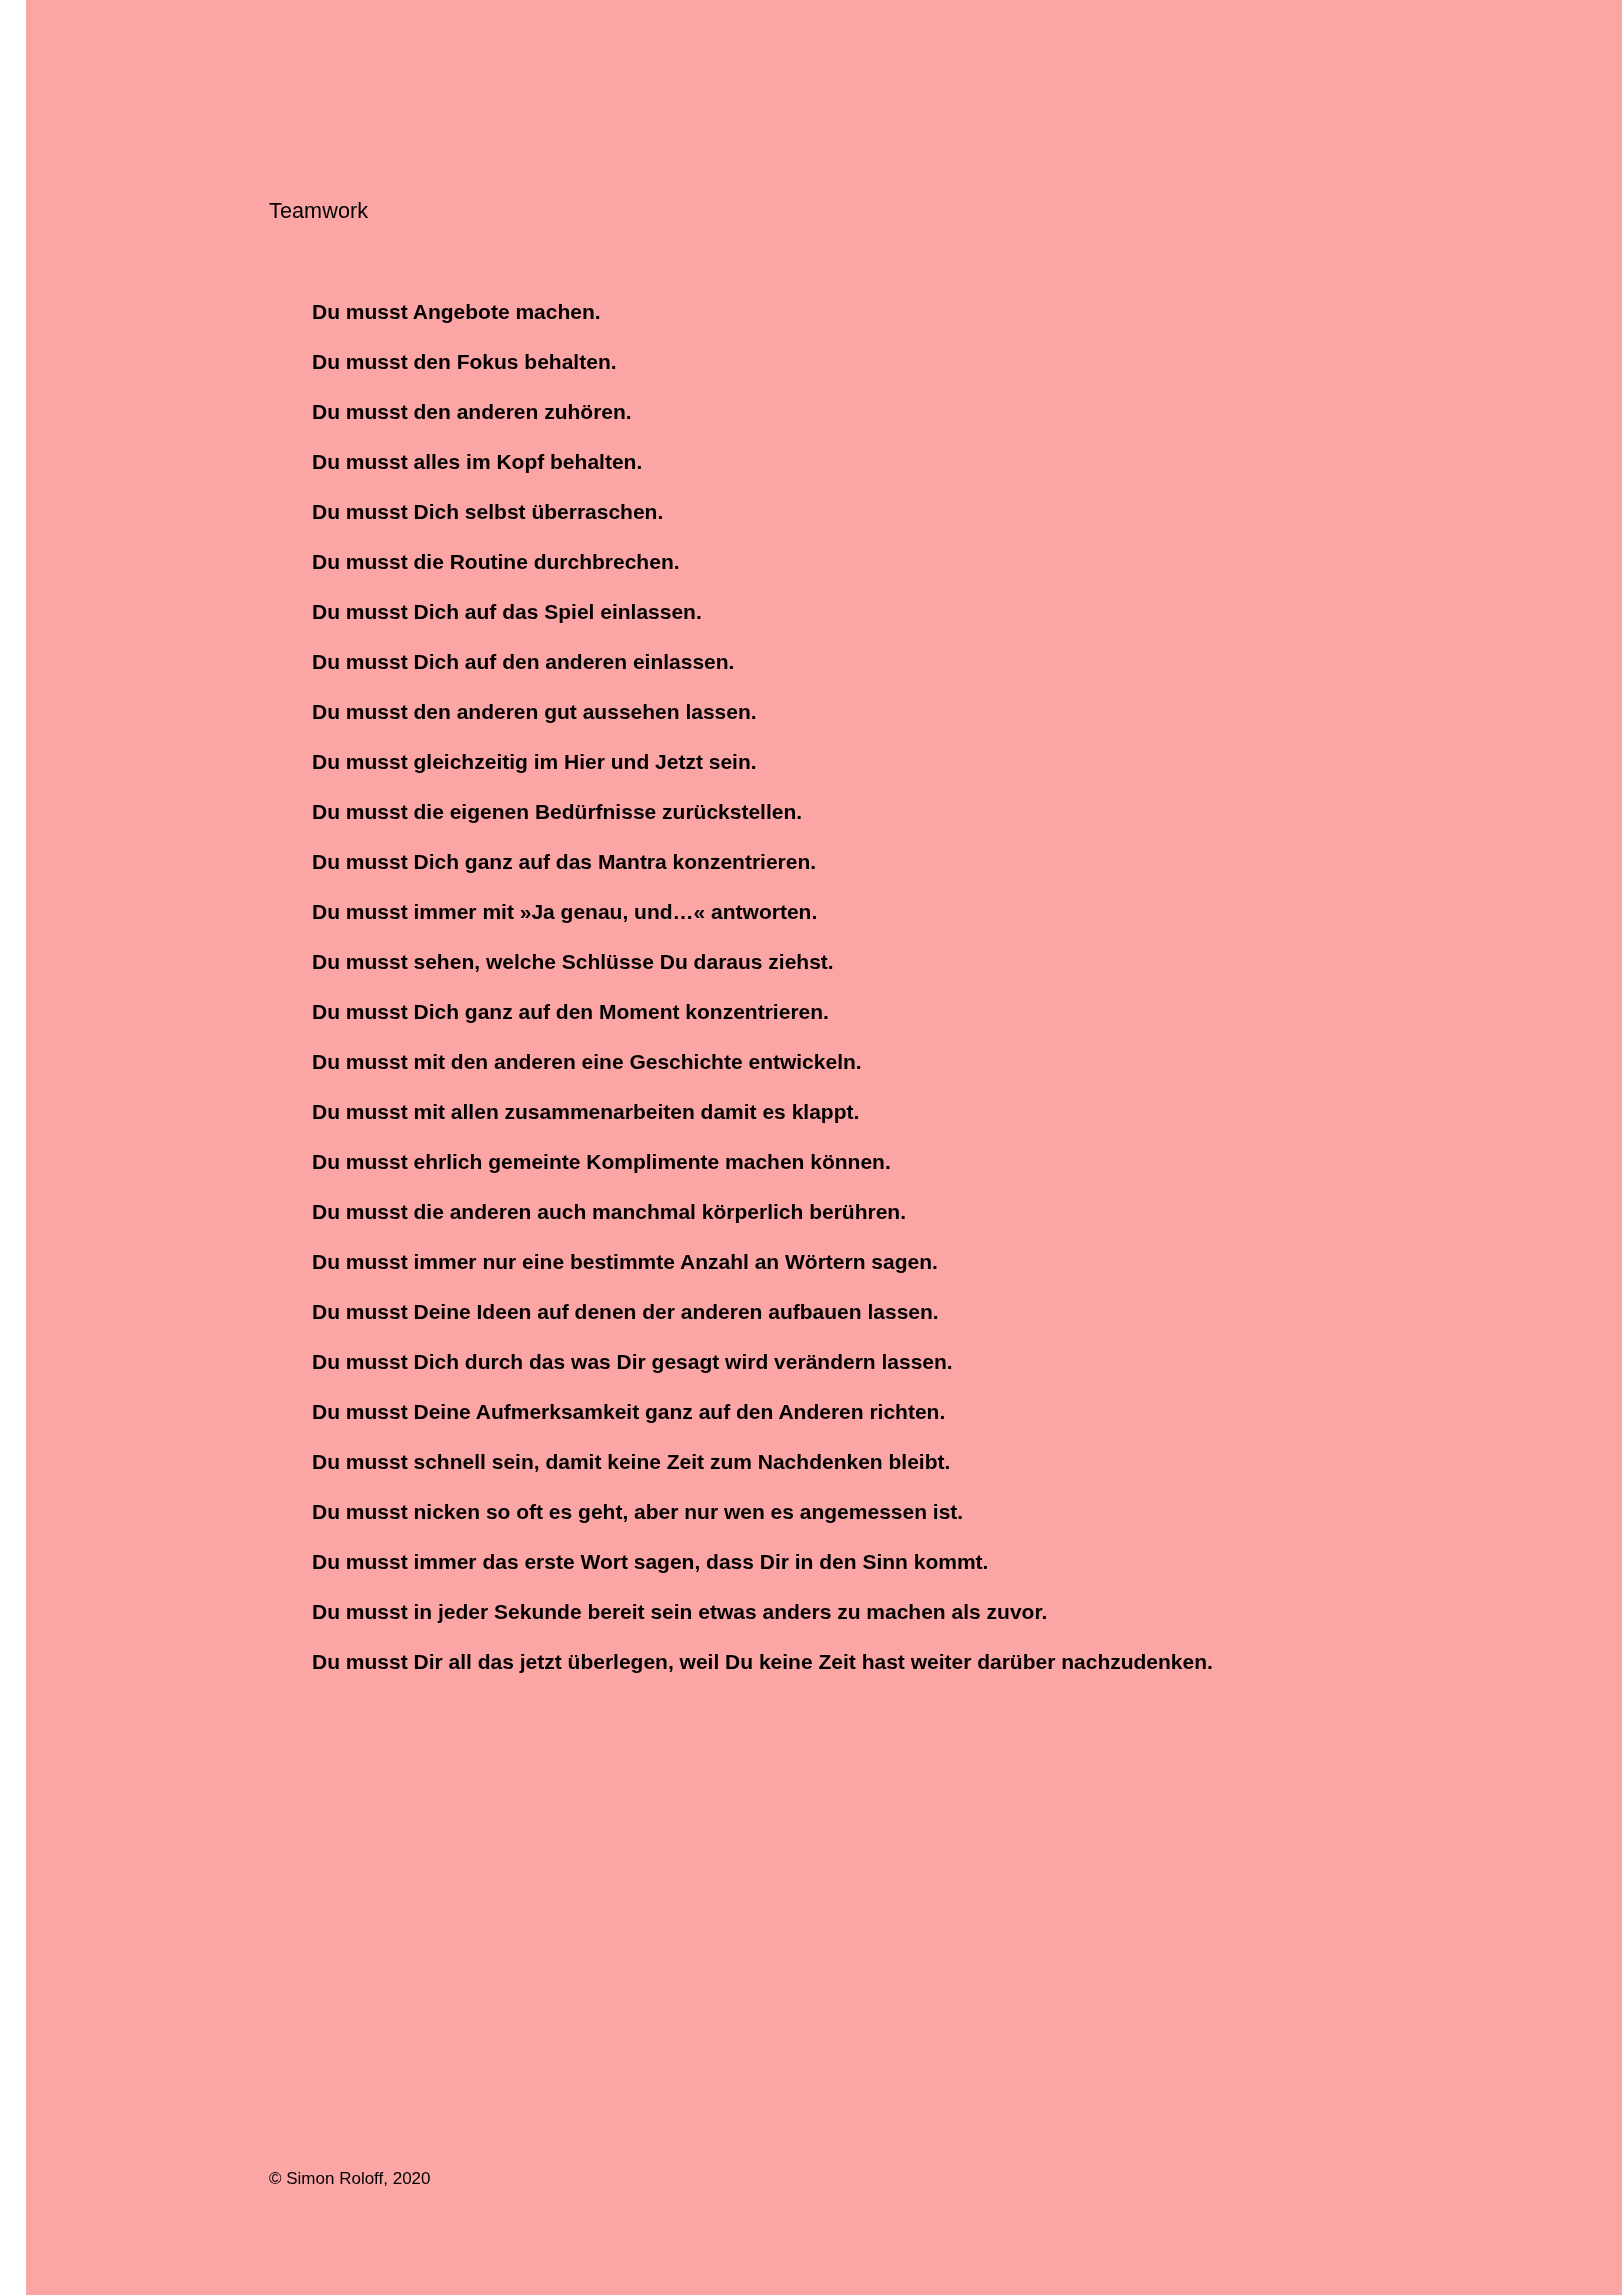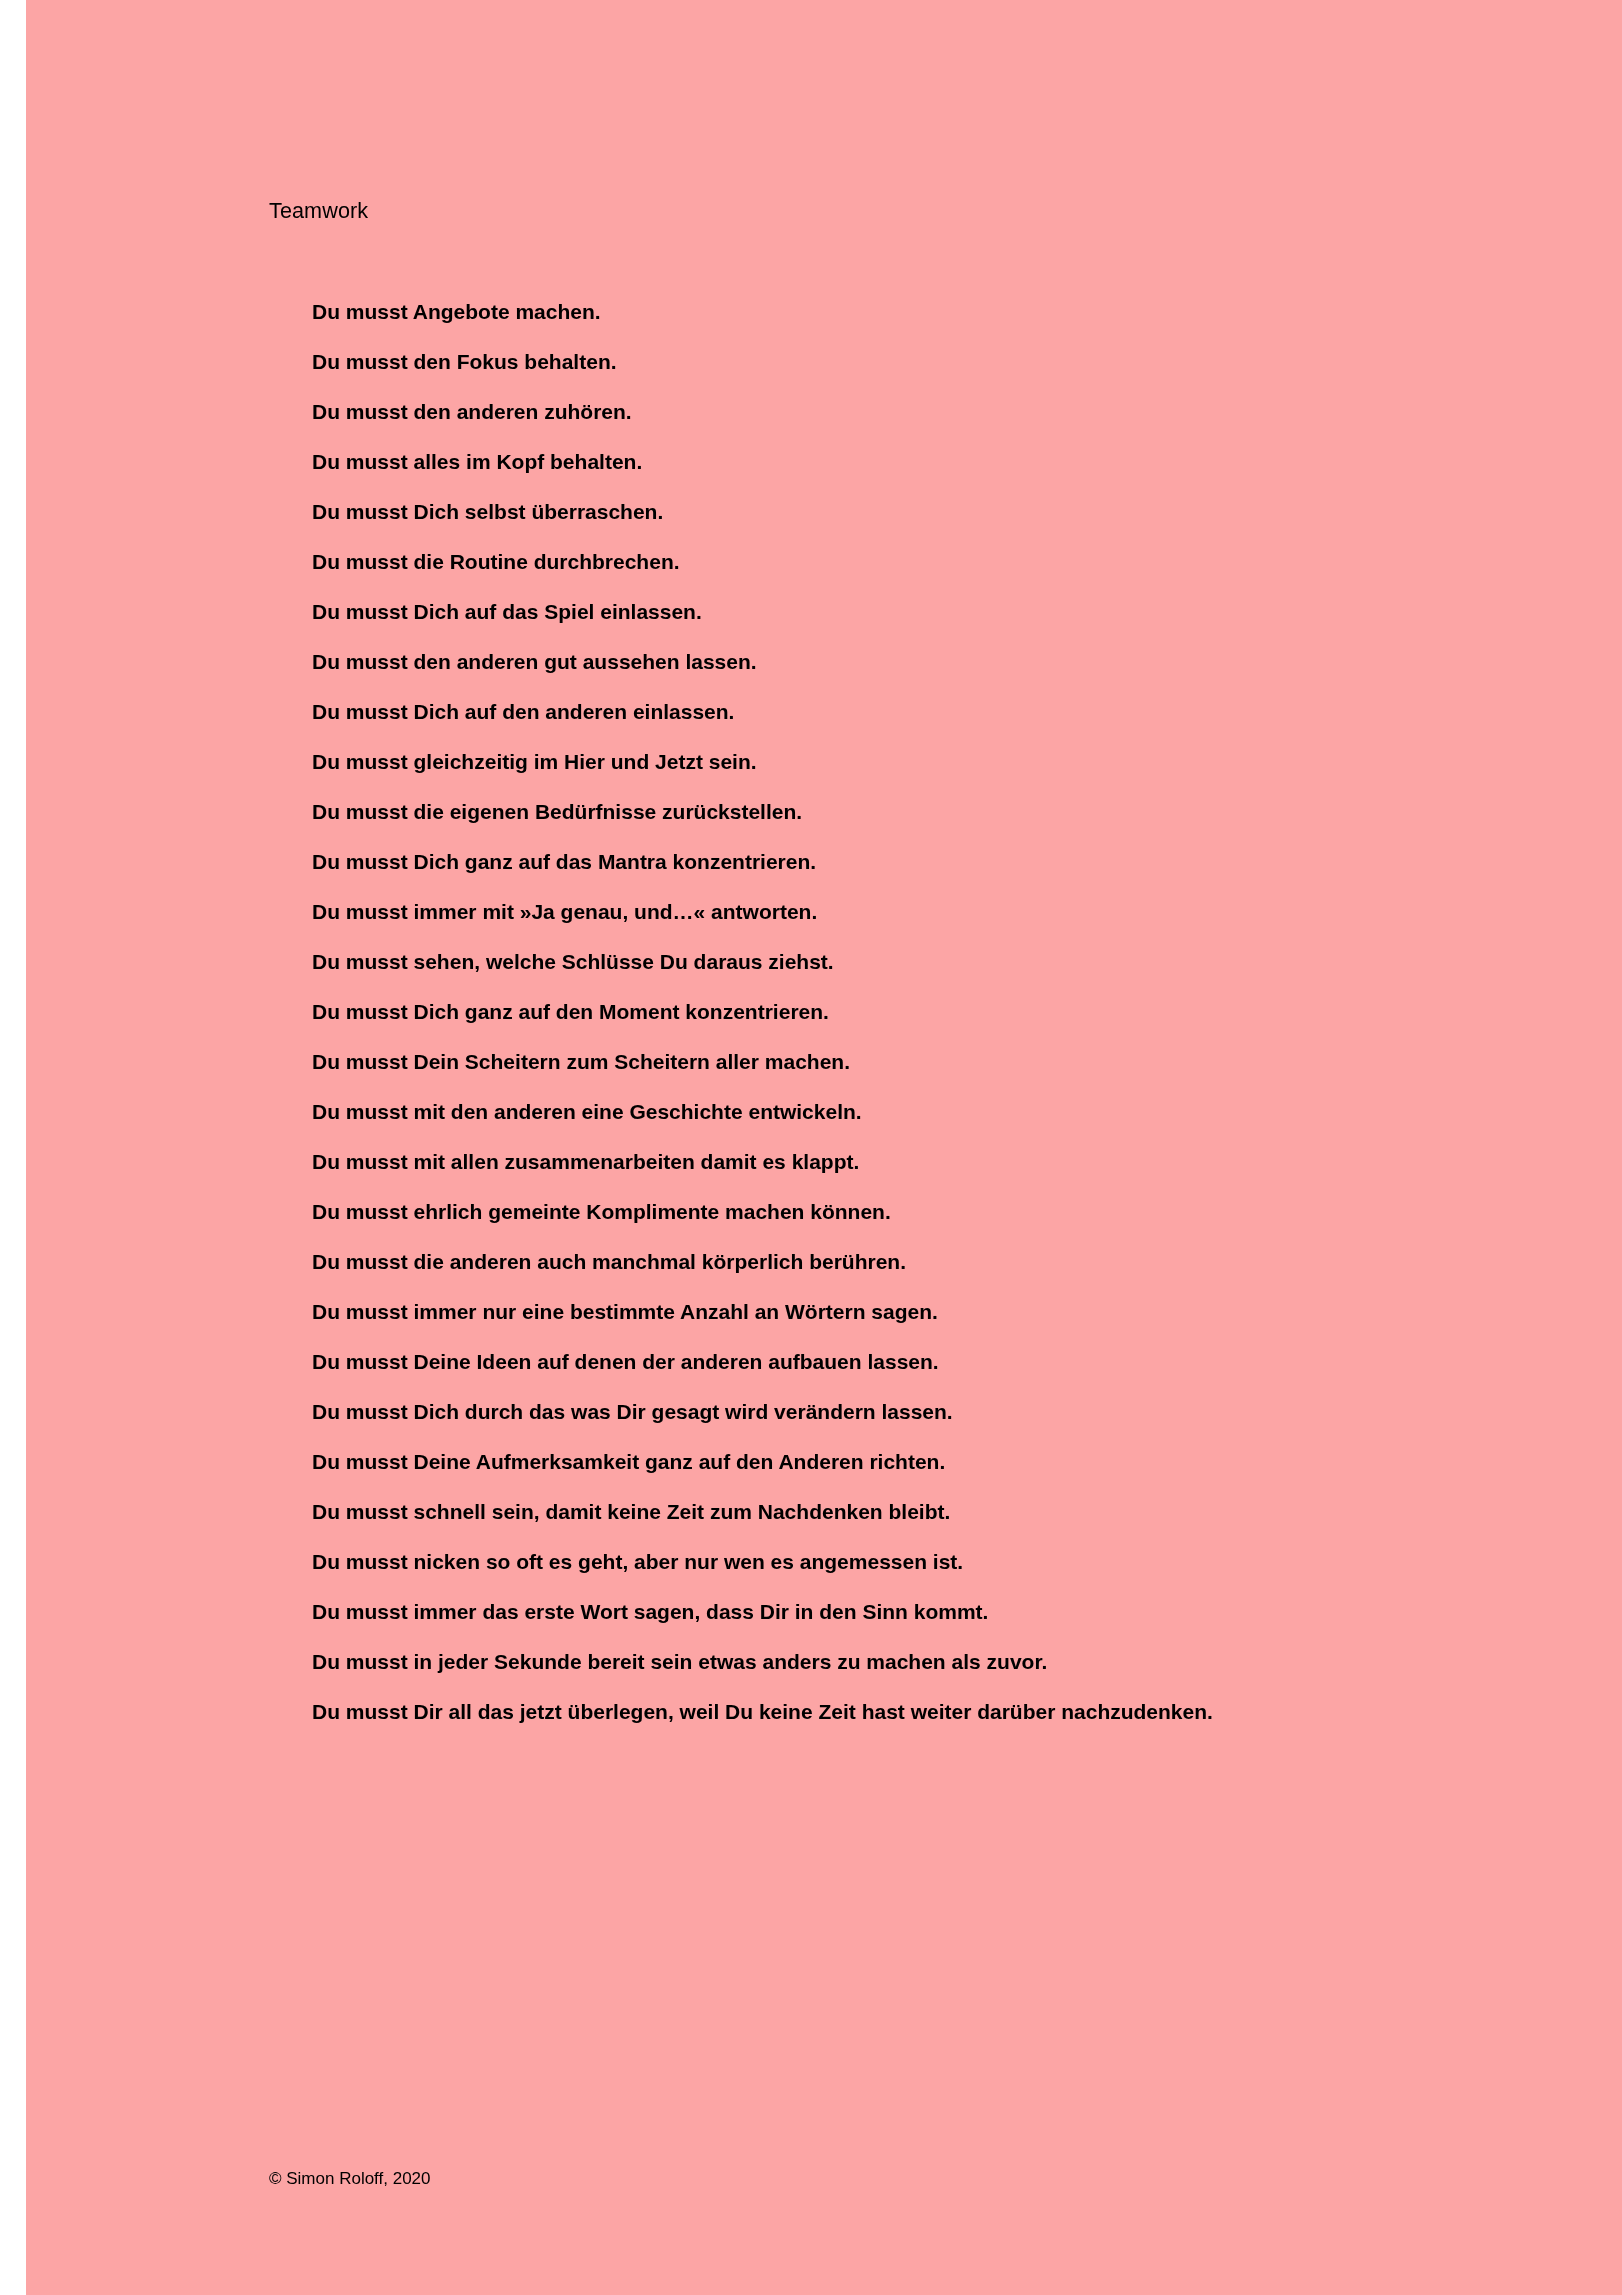--- a/index.html
+++ b/index.html
@@ -58,29 +58,28 @@
   <div class="doc-title">Teamwork</div>
 
   <div class="statement-list">
       <div class="line">Du musst Angebote machen.</div>
       <div class="line">Du musst den Fokus behalten.</div>
       <div class="line">Du musst den anderen zuhören.</div>
       <div class="line">Du musst alles im Kopf behalten.</div>
       <div class="line">Du musst Dich selbst überraschen.</div>
       <div class="line">Du musst die Routine durchbrechen.</div>
       <div class="line">Du musst Dich auf das Spiel einlassen.</div>
+      <div class="line">Du musst Dich auf den anderen einlassen.</div>
       <div class="line">Du musst den anderen gut aussehen lassen.</div>
-      <div class="line">Du musst Dich auf den anderen einlassen.</div>
       <div class="line">Du musst gleichzeitig im Hier und Jetzt sein.</div>
       <div class="line">Du musst die eigenen Bedürfnisse zurückstellen.</div>
       <div class="line">Du musst Dich ganz auf das Mantra konzentrieren.</div>
       <div class="line">Du musst immer mit »Ja genau, und…« antworten.</div>
       <div class="line">Du musst sehen, welche Schlüsse Du daraus ziehst.</div>
       <div class="line">Du musst Dich ganz auf den Moment konzentrieren.</div>
-      <div class="line">Du musst Dein Scheitern zum Scheitern aller machen.</div>
       <div class="line">Du musst mit den anderen eine Geschichte entwickeln.</div>
       <div class="line">Du musst mit allen zusammenarbeiten damit es klappt.</div>
       <div class="line">Du musst ehrlich gemeinte Komplimente machen können.</div>
       <div class="line">Du musst die anderen auch manchmal körperlich berühren.</div>
       <div class="line">Du musst immer nur eine bestimmte Anzahl an Wörtern sagen.</div>
       <div class="line">Du musst Deine Ideen auf denen der anderen aufbauen lassen.</div>
       <div class="line">Du musst Dich durch das was Dir gesagt wird verändern lassen.</div>
       <div class="line">Du musst Deine Aufmerksamkeit ganz auf den Anderen richten.</div>
       <div class="line">Du musst schnell sein, damit keine Zeit zum Nachdenken bleibt.</div>
       <div class="line">Du musst nicken so oft es geht, aber nur wen es angemessen ist.</div>

